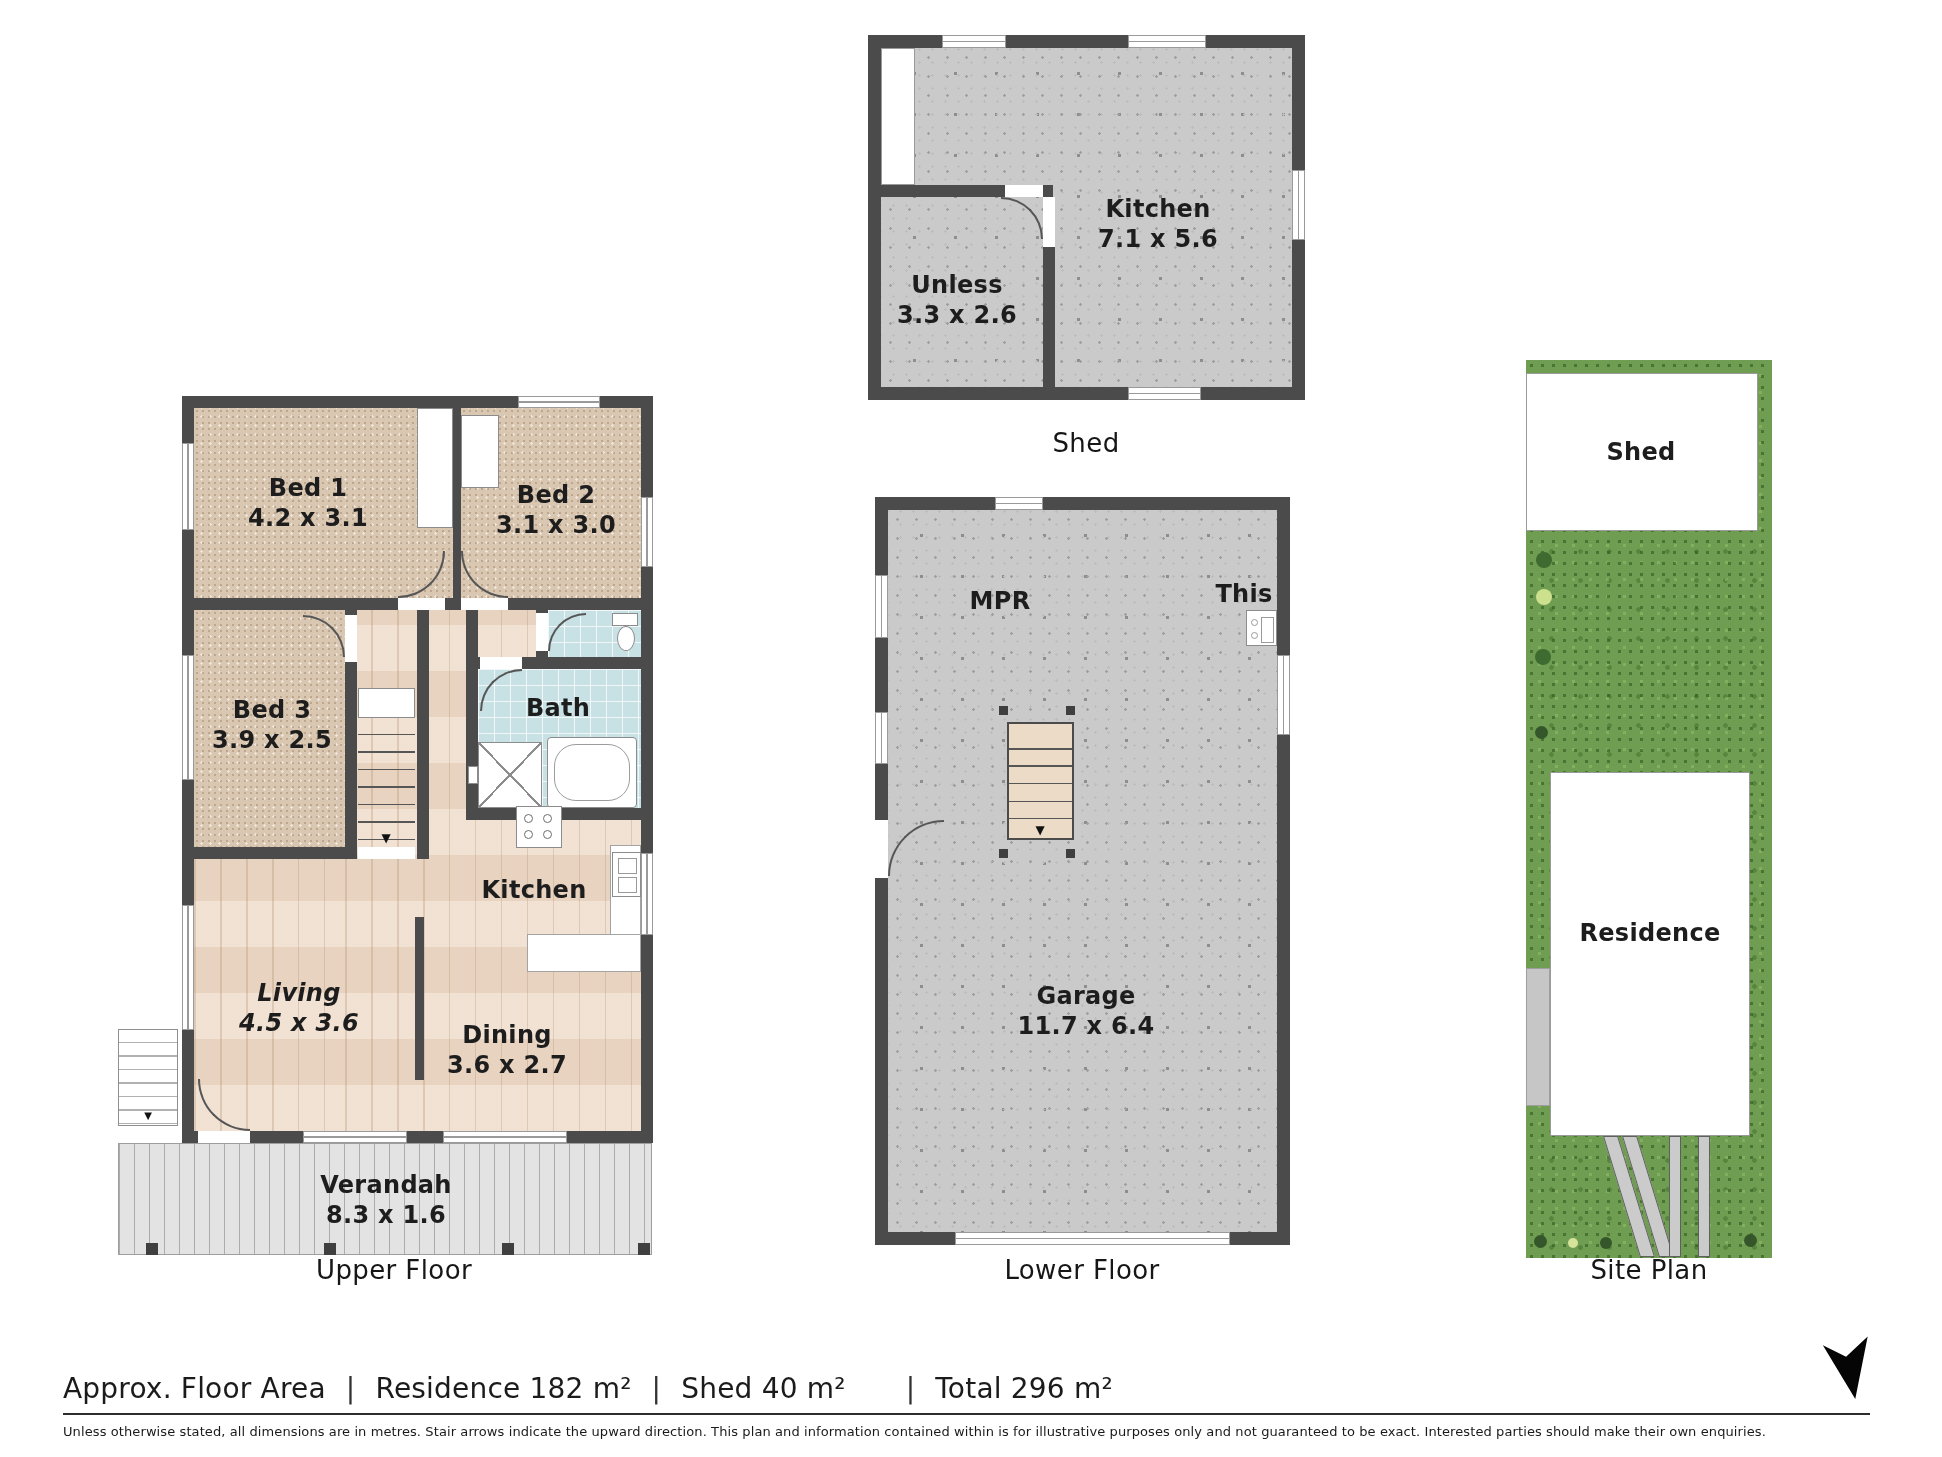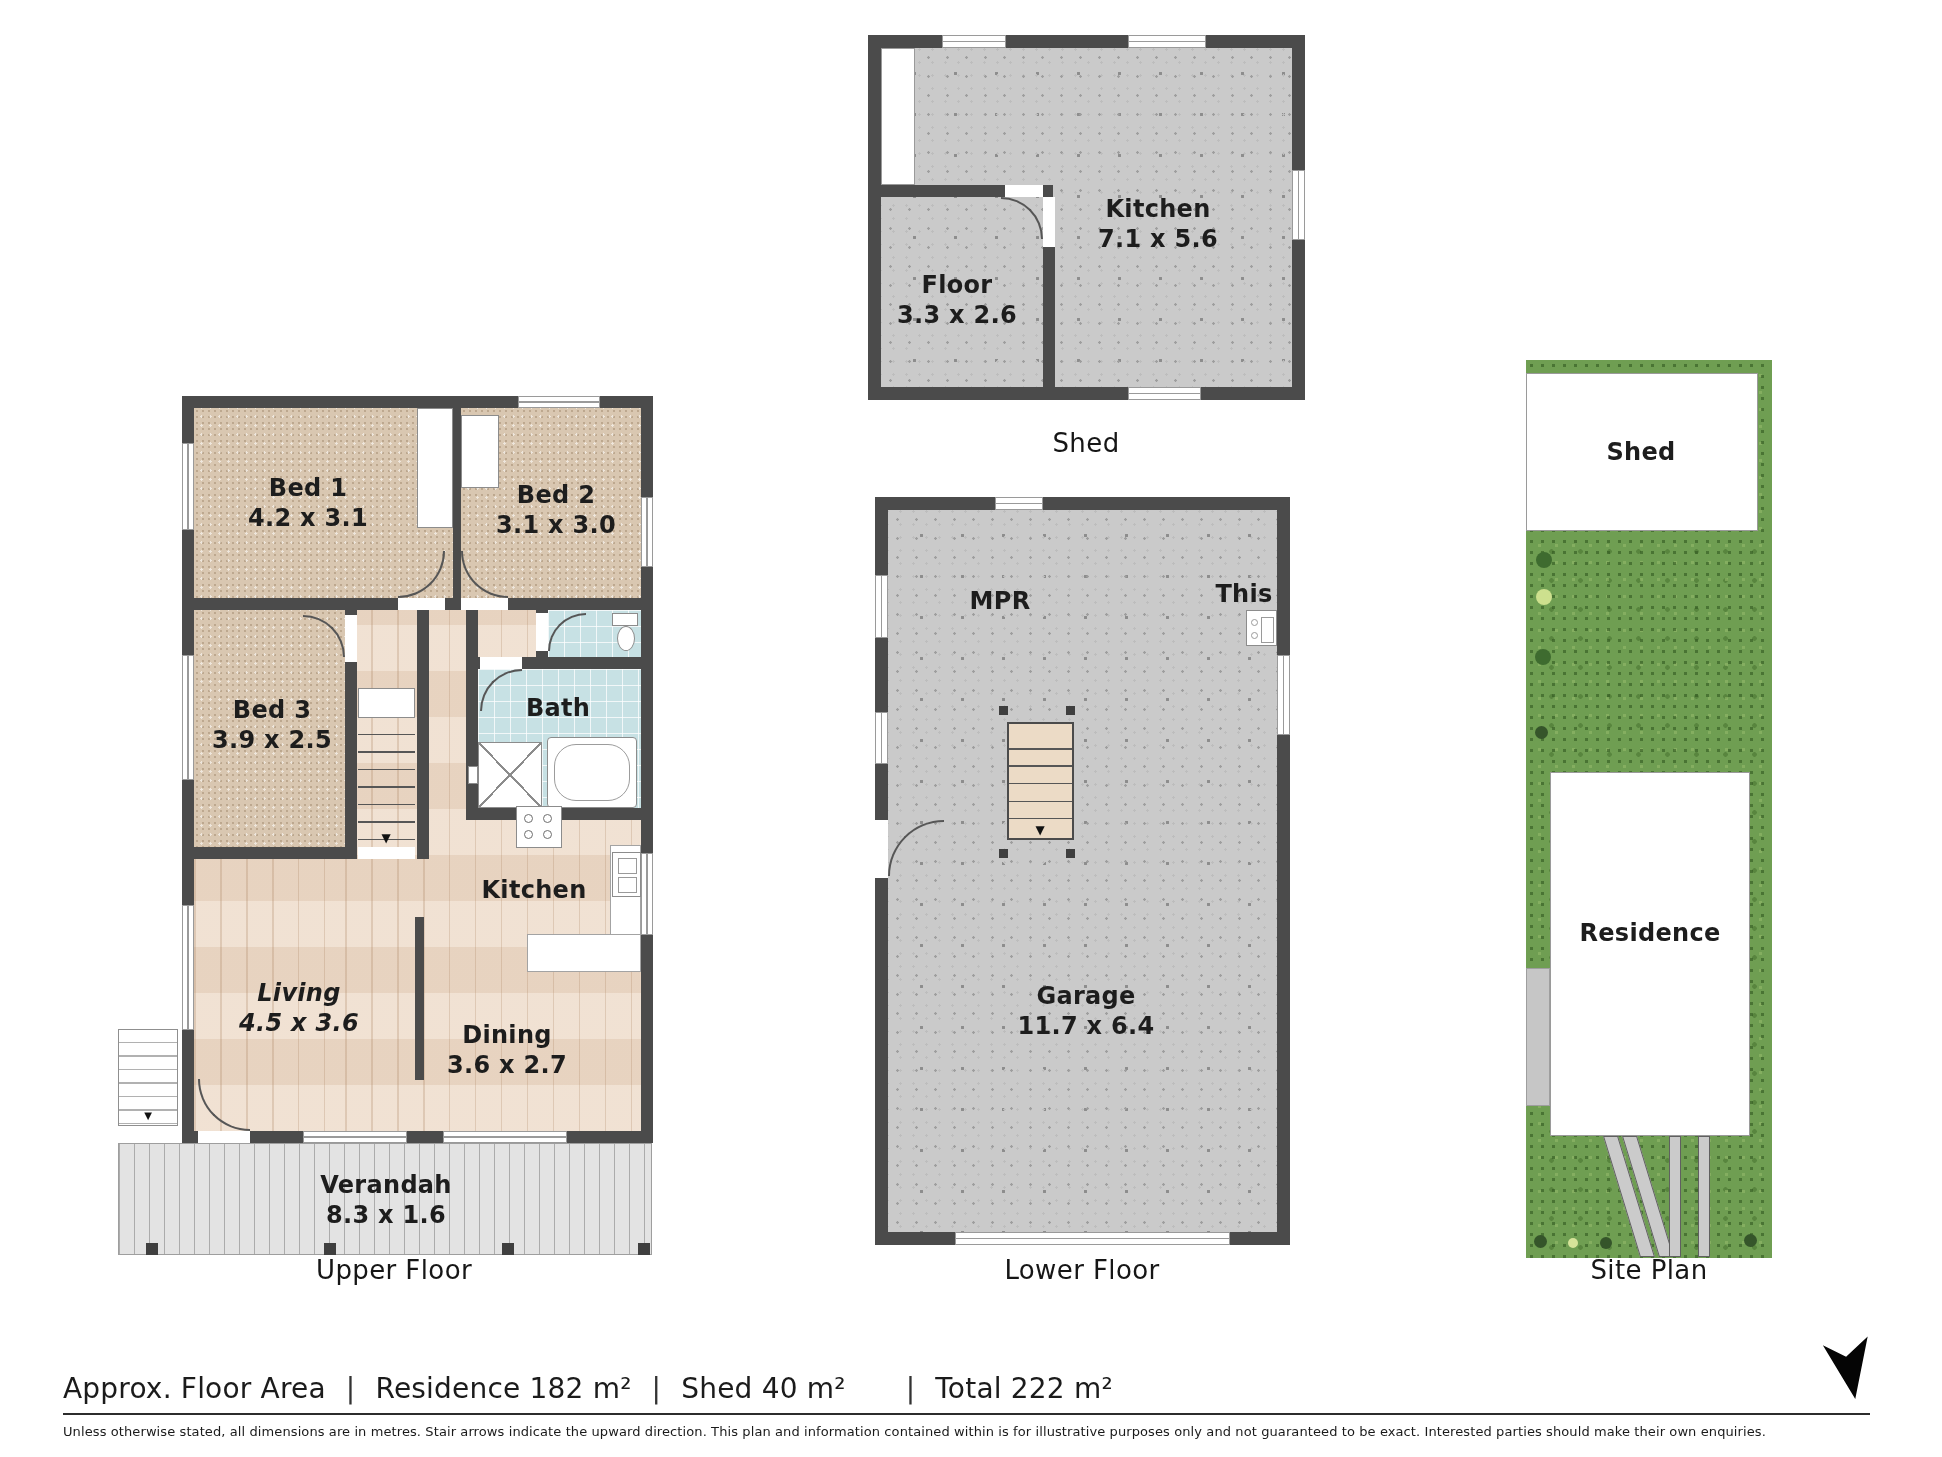--- a/index.html
+++ b/index.html
@@ -206,21 +206,21 @@
     <div class="open" style="left:1005px;top:185px;width:38px;height:12px;"></div>
     <div class="open" style="left:1043px;top:197px;width:12px;height:50px;"></div>
     <div class="arc arc-tr" style="left:1001px;top:197px;width:42px;height:42px;"></div>
 
     <div class="winh" style="left:942px;top:35px;width:64px;height:13px;"></div>
     <div class="winh" style="left:1128px;top:35px;width:78px;height:13px;"></div>
     <div class="winv" style="left:1292px;top:170px;width:13px;height:70px;"></div>
     <div class="winh" style="left:1128px;top:387px;width:73px;height:13px;"></div>
 
     <div class="lbl" style="left:957px;top:300px;">
-      <div>Floor</div>
+      <div>Unless</div>
         <div>3.3 x 2.6</div>
     </div>
     <div class="lbl" style="left:1158px;top:224px;">
       <div>Kitchen</div>
         <div>7.1 x 5.6</div>
     </div>
     <div class="title" style="left:1086px;top:443px;">Shed</div>
   </div>
 
   <div class="abs">
@@ -289,19 +289,19 @@
     <div class="lbl" style="left:1641px;top:452px;">
       <div>Shed</div>
     </div>
     <div class="lbl" style="left:1650px;top:933px;">
       <div>Residence</div>
     </div>
     <div class="title" style="left:1649px;top:1270px;">Site Plan</div>
   </div>
 
   <div id="footer-line">
-    <span>Approx. Floor Area</span><span class="sep">|</span><span>Residence 182 m²</span><span class="sep">|</span><span>Shed 40 m²</span><span class="sep"></span><span class="sep">|</span><span>Total 222 m²</span>
+    <span>Approx. Floor Area</span><span class="sep">|</span><span>Residence 182 m²</span><span class="sep">|</span><span>Shed 40 m²</span><span class="sep"></span><span class="sep">|</span><span>Total 296 m²</span>
   </div>
   <div id="rule"></div>
   <div id="disclaimer">Unless otherwise stated, all dimensions are in metres. Stair arrows indicate the upward direction. This plan and information contained within is for illustrative purposes only and not guaranteed to be exact. Interested parties should make their own enquiries.</div>
   <div id="north-arrow"></div>
 
 </div>
 
 </body></html>

